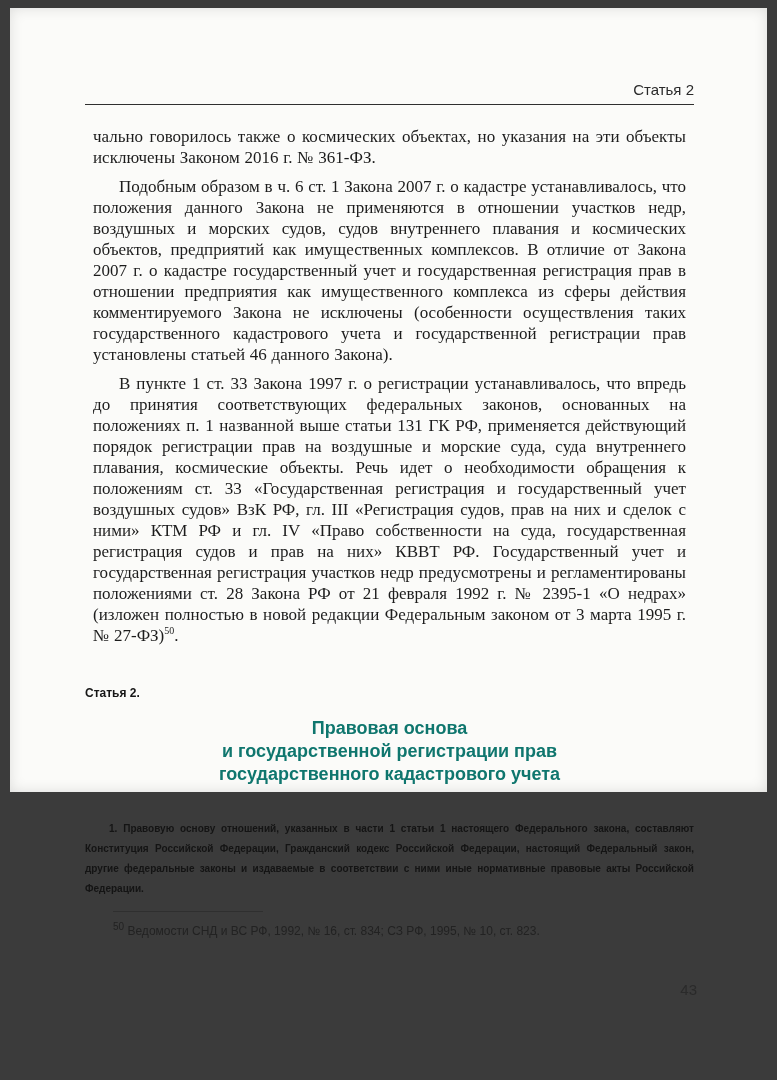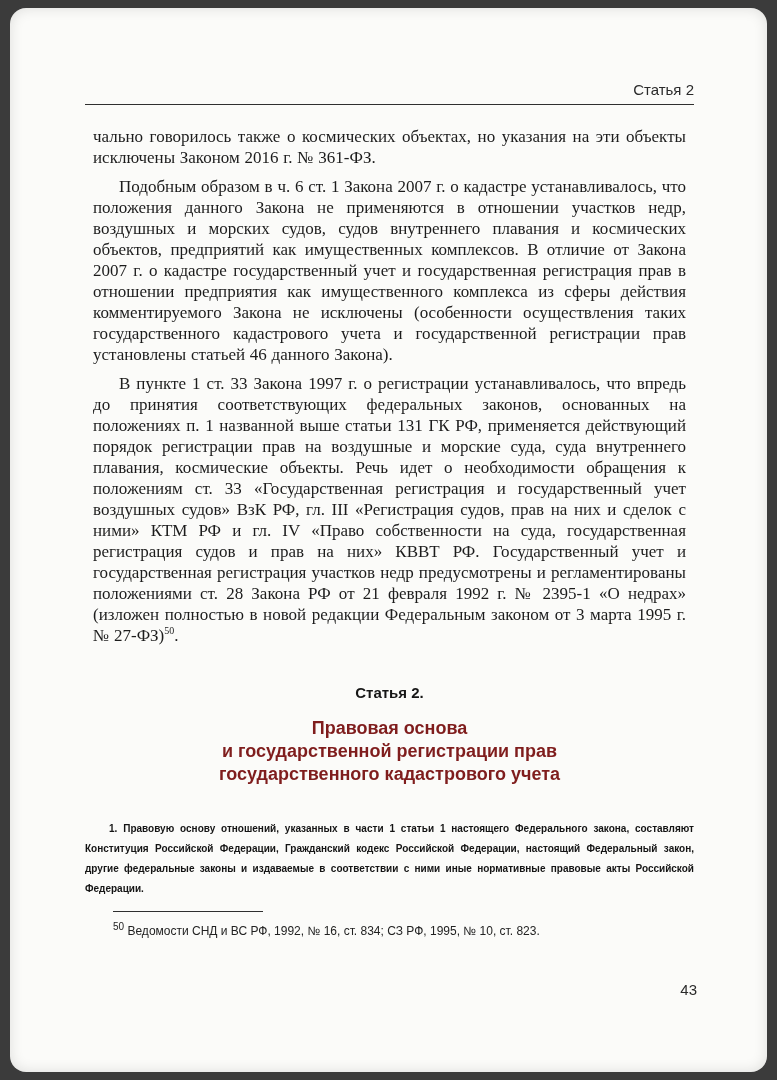--- a/index.html
+++ b/index.html
@@ -12,27 +12,26 @@
     background: #3b3b3b;
     position: relative;
     font-family: "Liberation Serif", serif;
     -webkit-font-smoothing: antialiased;
   }
   .page {
     position: absolute;
     left: 10px;
     top: 8px;
     width: 757px;
-    height: 1064px;
+    height: 784px;
     background: #fbfbf9;
     box-sizing: border-box;
     padding: 74px 73px 0 75px;
     box-shadow: inset 0 0 14px rgba(0,0,0,0.12);
     color: #1c1c1c;
-    border-radius: 16px;
   }
   .running-head {
     text-align: right;
     font-family: "Liberation Sans", sans-serif;
     font-size: 15px;
     line-height: 16px;
     color: #2a2a2a;
   }
   .head-rule {
     height: 0;
@@ -54,35 +53,34 @@
   .body-p.no-indent {
     text-indent: 0;
   }
   .body-p sup, .footnote sup {
     font-size: 10px;
     line-height: 0;
     vertical-align: super;
   }
   .section-heading {
     margin: 36px 0 0 0;
-    text-align: center;
     font-family: "Liberation Sans", sans-serif;
     font-weight: bold;
-    font-size: 15px;
+    font-size: 12px;
     line-height: 22px;
     color: #161616;
   }
   .section-title {
     margin: 13px 0 0 0;
     text-align: center;
     font-family: "Liberation Sans", sans-serif;
     font-weight: bold;
     font-size: 18px;
     line-height: 23px;
-    color: #7f1d1d;
+    color: #0f766e;
   }
   .section-title span {
     display: block;
   }
   .statute {
     margin-top: 33px;
   }
   .statute-p {
     margin: 0;
     font-family: "Liberation Sans", sans-serif;

